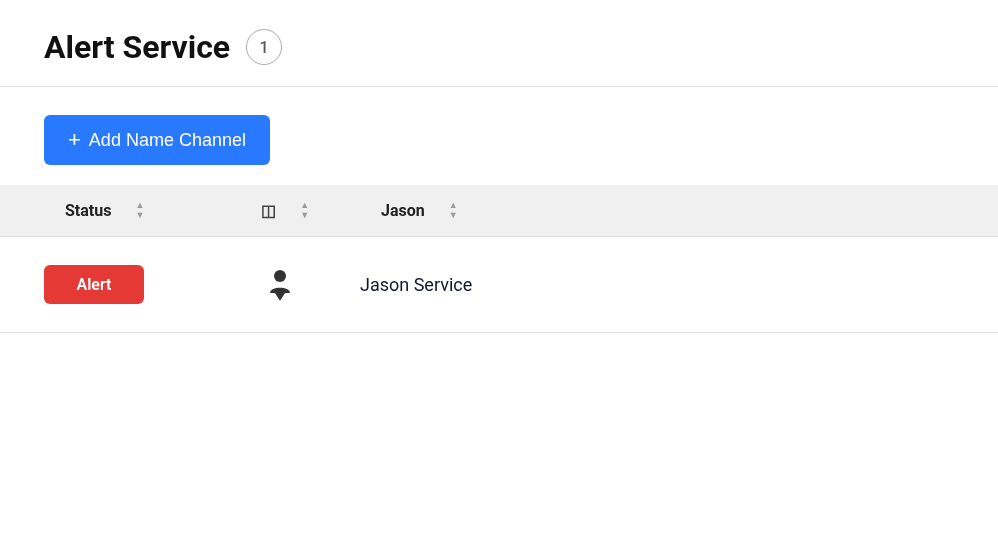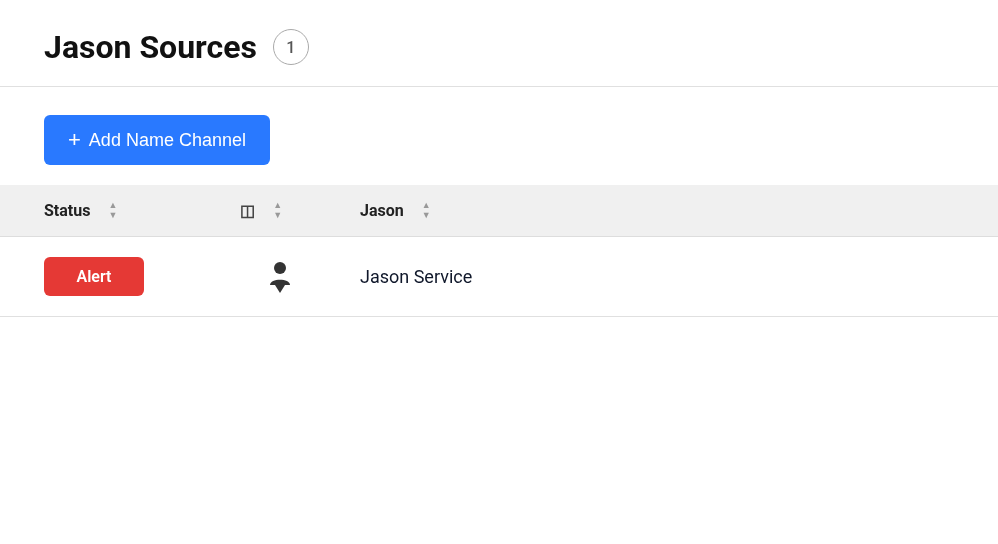--- a/index.html
+++ b/index.html
@@ -122,21 +122,21 @@
       line-height: 1;
       display: block;
     }
 
     .table-row {
       background: #fff;
       border-bottom: 1px solid #e0e0e0;
     }
 
     .table-cell {
-      padding: 20px 20px;
+      padding: 28px 20px;
       vertical-align: middle;
     }
 
     .td-status {
       padding-left: 44px;
     }
 
     .alert-badge {
       display: inline-flex;
       align-items: center;
@@ -161,35 +161,36 @@
     .name-link {
       color: #0f172a;
       font-size: 18px;
       text-decoration: none;
       cursor: pointer;
     }
 
     .header-with-icon {
       display: inline-flex;
       align-items: center;
-      gap: 12px;
+      gap: 18px;
+      margin-left: 21px;
     }
 
     .th-icon {
       font-size: 16px;
       color: #444;
     }
   </style>
 </head>
 <body>
 
 <div class="page-container">
 
   <div class="header-section">
-    <h1 class="page-title">Jason Sources</h1>
+    <h1 class="page-title">Alert Service</h1>
     <span class="count-badge">1</span>
   </div>
 
   <div class="toolbar-section">
     <button class="add-button">
       <span class="plus-icon">+</span>
       <span>Add Name Channel</span>
     </button>
   </div>
 

